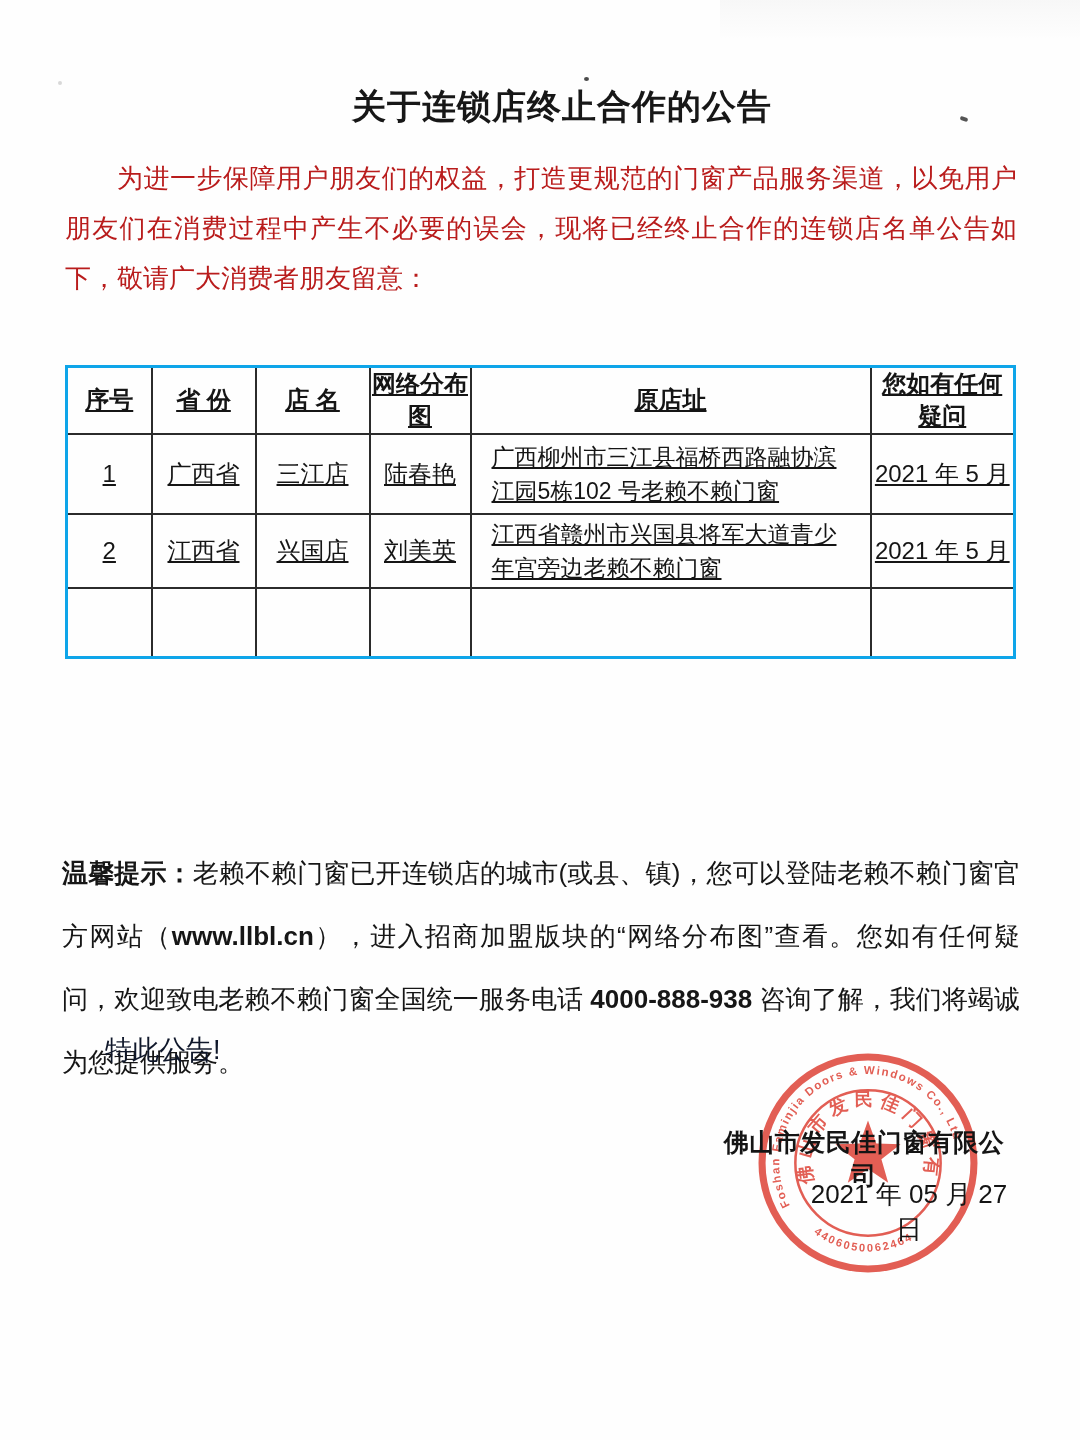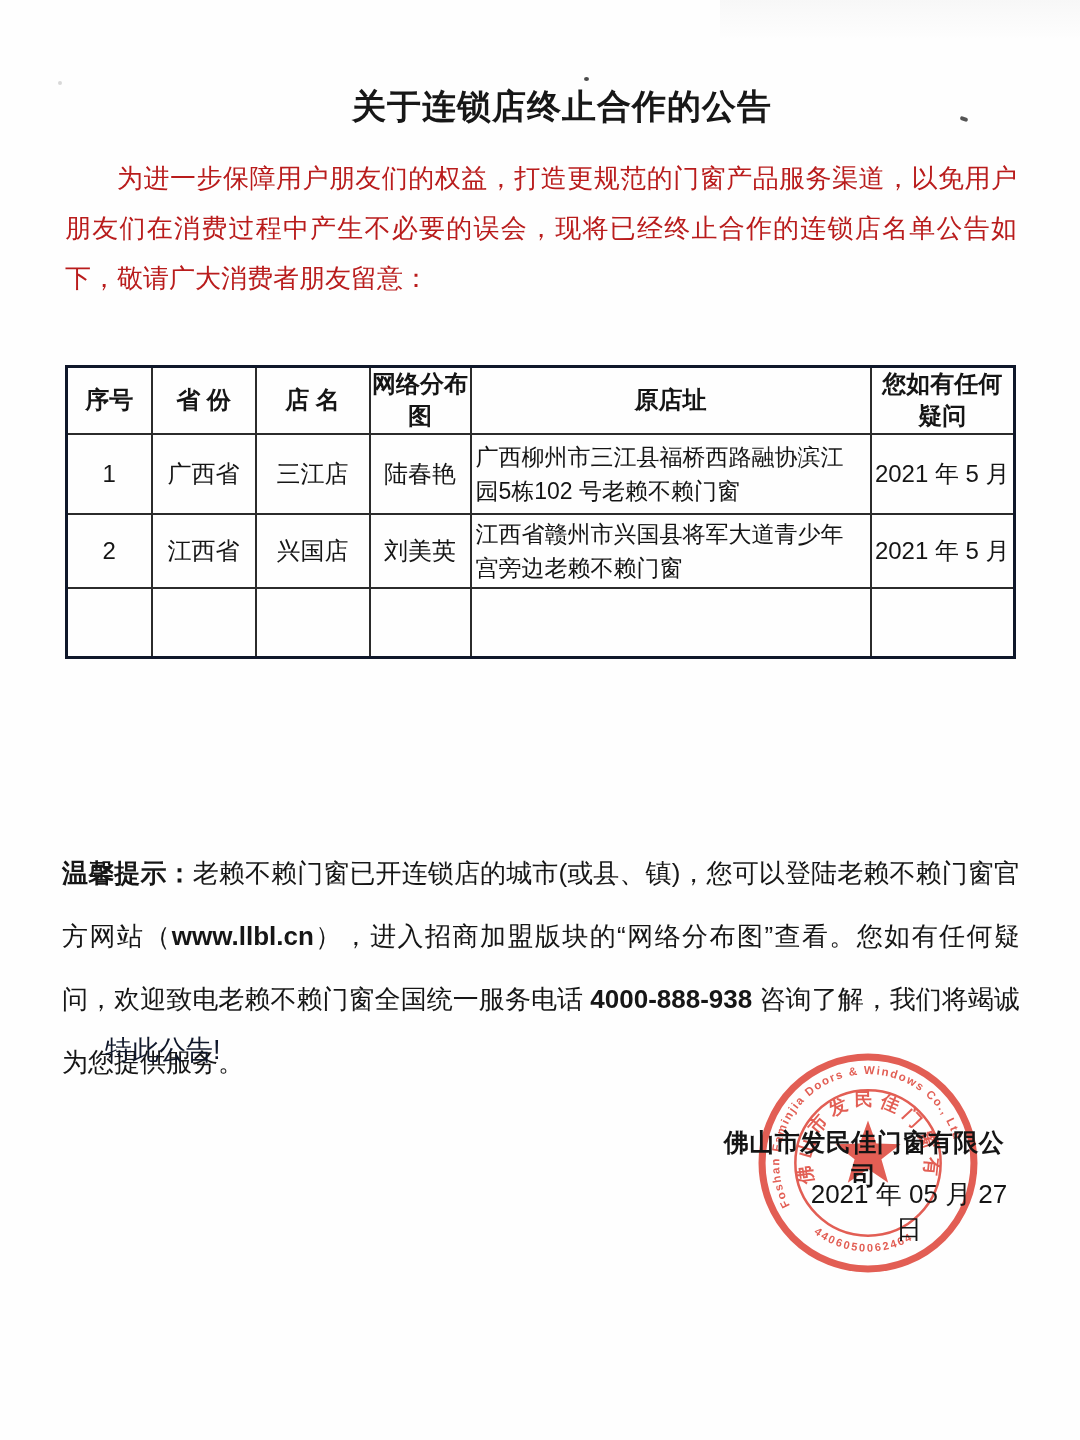--- a/index.html
+++ b/index.html
@@ -48,24 +48,24 @@
     border: 2px solid #2b2b2b;
     text-align: center;
     vertical-align: middle;
     overflow: hidden;
   }
   table.stores tr.hdr td { height: 67px; font-weight: 600; }
   table.stores tr.r1 td { height: 80px; }
   table.stores tr.r2 td { height: 70px; }
   table.stores tr.r3 td { height: 70px; }
   table.stores td.addr {
-    text-align: left; padding: 2px 4px;
+    text-align: left; padding: 2px 20px;
     font-size: 23px; line-height: 34px;
   }
-  table.stores { border: 3px solid #0f172a; }
+  table.stores { border: 3px solid #0ea5e9; text-decoration: underline; }
   .tip {
     position: absolute; top: 842px; left: 62px; width: 958px;
     font-size: 26px; line-height: 63px;
     text-align: justify;
     color: #161616;
     font-weight: 500;
   }
   .tip b { font-weight: 700; }
   .closing {
     position: absolute; top: 1032px; left: 105px;

